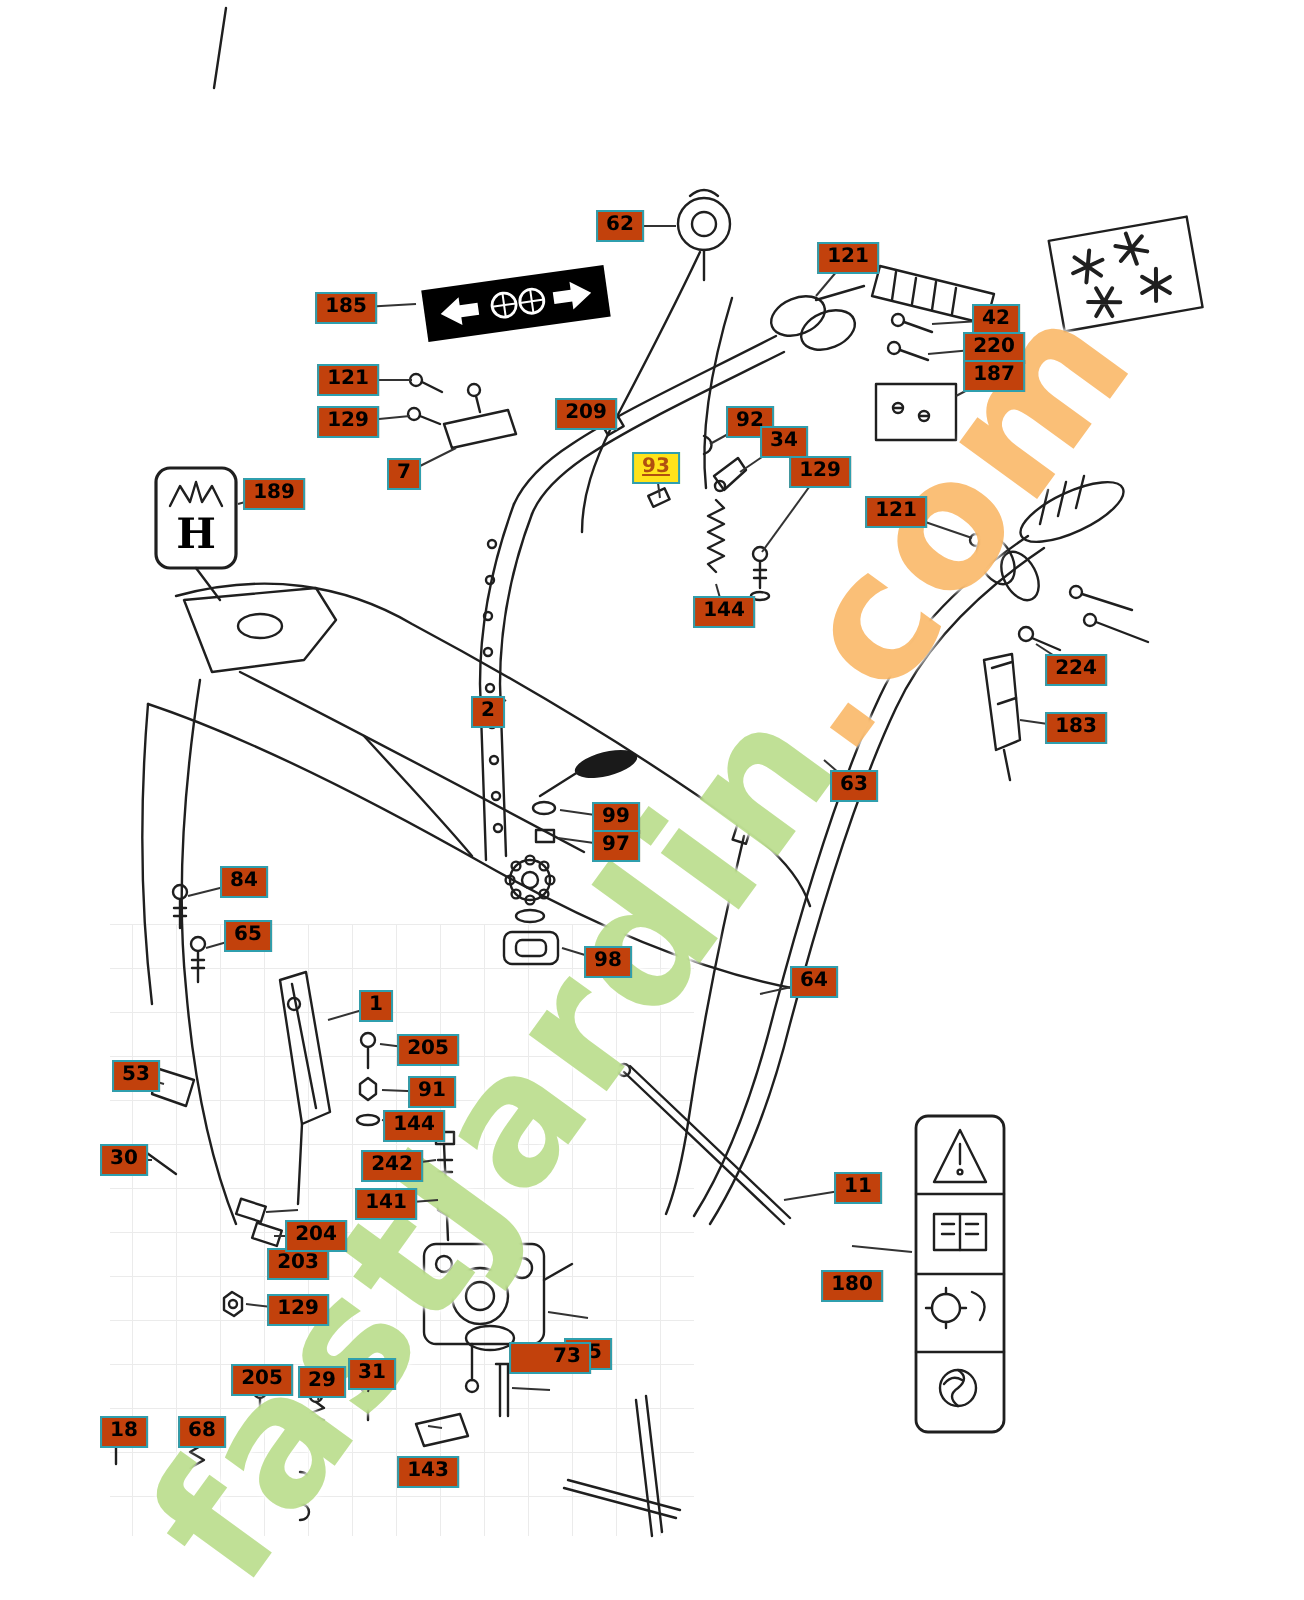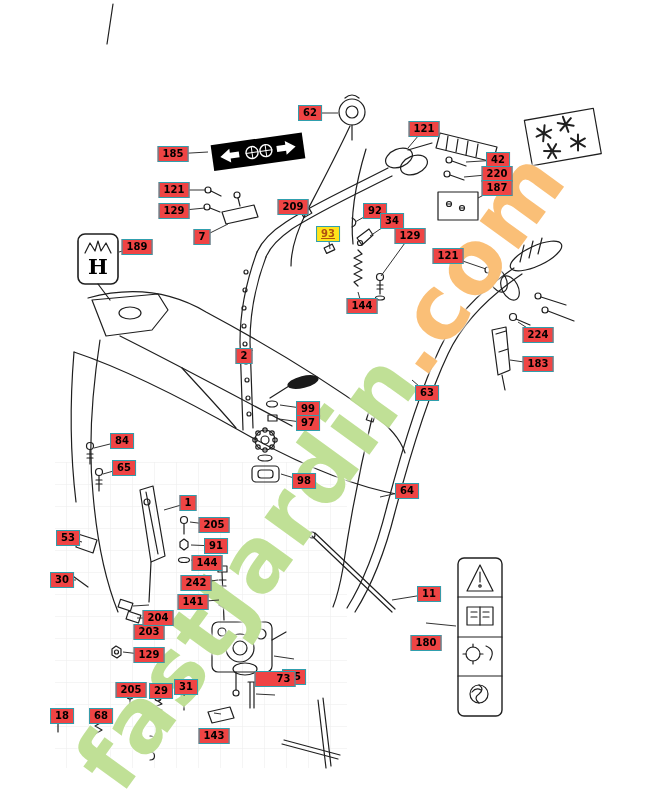--- a/index.html
+++ b/index.html
@@ -7,21 +7,21 @@
          font-family:"DejaVu Sans",sans-serif;}
   #art-svg,#leader-svg{position:absolute;left:0;top:0;}
   #art-svg{z-index:1;}
   #watermark{position:absolute;left:55px;top:748px;transform:rotate(-54deg);transform-origin:0 0;
     font-size:88px;font-weight:bold;letter-spacing:3px;white-space:nowrap;z-index:2;
     pointer-events:none;text-shadow:0 0 2px #fff,0 0 4px #fff;}
   #watermark .wm-green{color:rgba(140,198,63,.55);}
   #watermark .wm-orange{color:rgba(247,148,29,.6);}
   #leader-svg{z-index:3;}
   #label-layer{position:absolute;left:0;top:0;width:652px;height:800px;z-index:5;pointer-events:none;}
-  .plabel{position:absolute;transform:translate(-50%,-50%);background:#ef4444;border:1px solid #2f9fae;
+  .plabel{position:absolute;transform:translate(-50%,-50%);background:#c2410c;border:1px solid #2f9fae;
     color:#000;font:bold 10px "DejaVu Sans",sans-serif;padding:1px 4px;line-height:1.2;
     pointer-events:auto;cursor:pointer;}
   .plabel.hl{background:#ffe31a;color:#b05010;}
   .art{stroke:#1f1f1f;fill:none;stroke-width:1.2;stroke-linecap:round;stroke-linejoin:round;}
   .art text{stroke:none;fill:#000;font-family:"DejaVu Serif",serif;font-weight:bold;font-size:21px;text-anchor:middle;}
 </style>
 </head>
 <body>
 
 <div id="stage">

